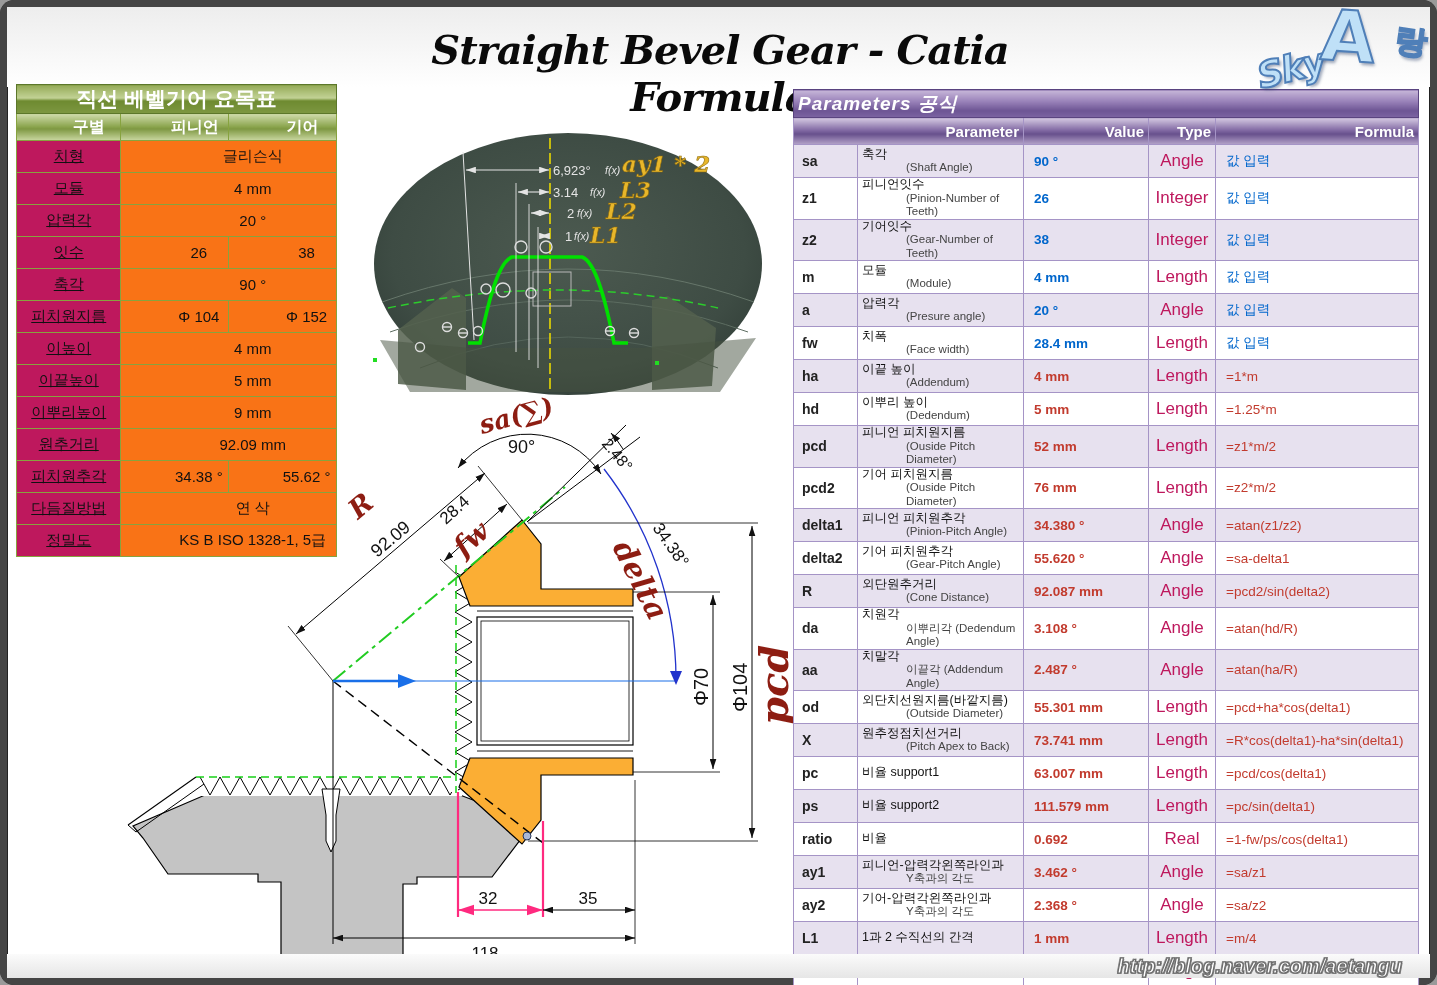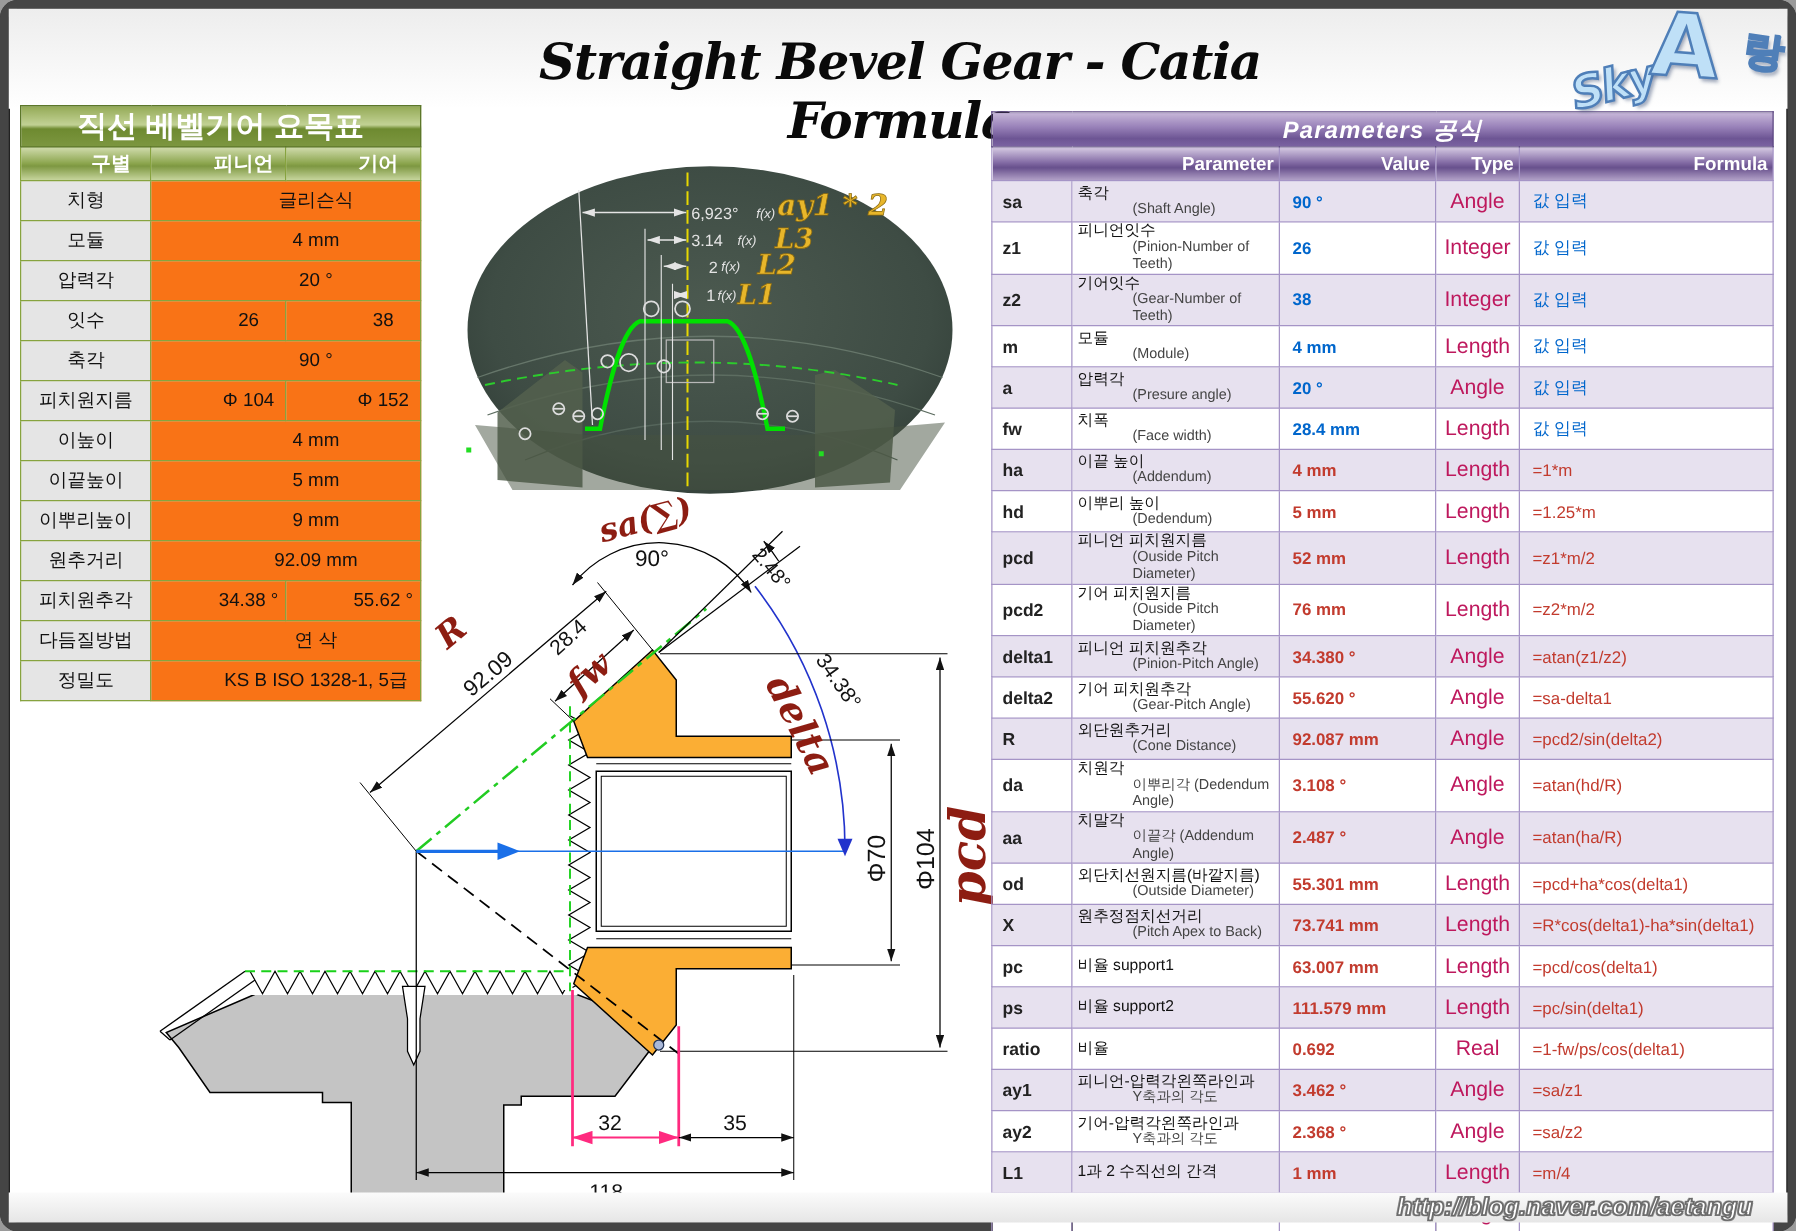--- a/index.html
+++ b/index.html
@@ -8,34 +8,34 @@
   .page::before{content:"";position:absolute;left:7px;top:7px;right:7px;height:80px;
         background:linear-gradient(#ededed,#ffffff);pointer-events:none;}
   .title{position:absolute;left:400px;top:26px;width:640px;text-align:center;
         font-family:"DejaVu Serif",serif;font-weight:bold;font-style:italic;font-size:40px;
         color:#0a0a0a;letter-spacing:-1px;}
   
   .spec{position:absolute;left:16px;top:84px;width:321px;border-collapse:collapse;
         font-size:15px;color:#111;}
   .spec td{border:1px solid #87a33f;text-align:center;vertical-align:middle;height:31px;padding:0;}
   .spec .t-title{background:linear-gradient(#95ab58 0%,#c2d295 45%,#6e8a30 55%,#7d9741 100%);
-        color:#fff;font-weight:bold;font-size:24px;height:28px;border:1px solid #5c772a;}
+        color:#fff;font-weight:bold;font-size:21px;height:28px;border:1px solid #5c772a;}
   .spec .t-head{background:linear-gradient(#cdd9a8 0%,#8aa44c 48%,#7d9741 55%,#c9d7a0 100%);
         color:#fff;font-weight:bold;font-size:16px;height:26px;padding-left:40px;}
-  .spec .t-label{background:#e5e5e5;}
+  .spec .t-label{background:#be185d;text-decoration:underline;}
   .spec .t-val{background:#f97316;padding-left:48px;}
   
   .params{position:absolute;left:793px;top:89px;width:625px;border-collapse:collapse;
         font-size:13px;color:#111;table-layout:fixed;}
   .params td{border:1px solid #a violet;}
   .params td{border:1px solid #a austr;}
   .params td{border:1px solid #a89;}
   .params td{border:1px solid #a594c6;vertical-align:middle;padding:0 4px;height:32px;overflow:hidden;}
   .params .p-title{background:linear-gradient(#c6b6d8 0%,#9a83ba 40%,#6d5594 75%,#7c64a2 100%);
-        color:#fff;font-weight:bold;font-style:italic;font-size:19px;text-align:center;height:27px;
+        color:#fff;font-weight:bold;font-style:italic;font-size:19px;text-align:left;height:27px;
         letter-spacing:1px;border:1px solid #5a4480;}
   .params .p-head{background:linear-gradient(#d2c6e0 0%,#826aa4 45%,#67508c 60%,#b4a3c9 100%);
         color:#fff;font-weight:bold;font-size:15px;text-align:right;height:26px;}
   .params tr.shade td{background:#e7e1ef;}
   .params tr.plain td{background:#ffffff;}
   .p-name{font-weight:bold;font-size:14px;color:#222;padding-left:8px !important;}
   .p-desc{line-height:13.5px;}
   .p-desc .kr{font-size:12.5px;color:#111;}
   .p-desc .en{font-size:11.5px;color:#444;margin-left:44px;}
   .p-val{font-size:13.5px;font-weight:bold;padding-left:10px !important;}

